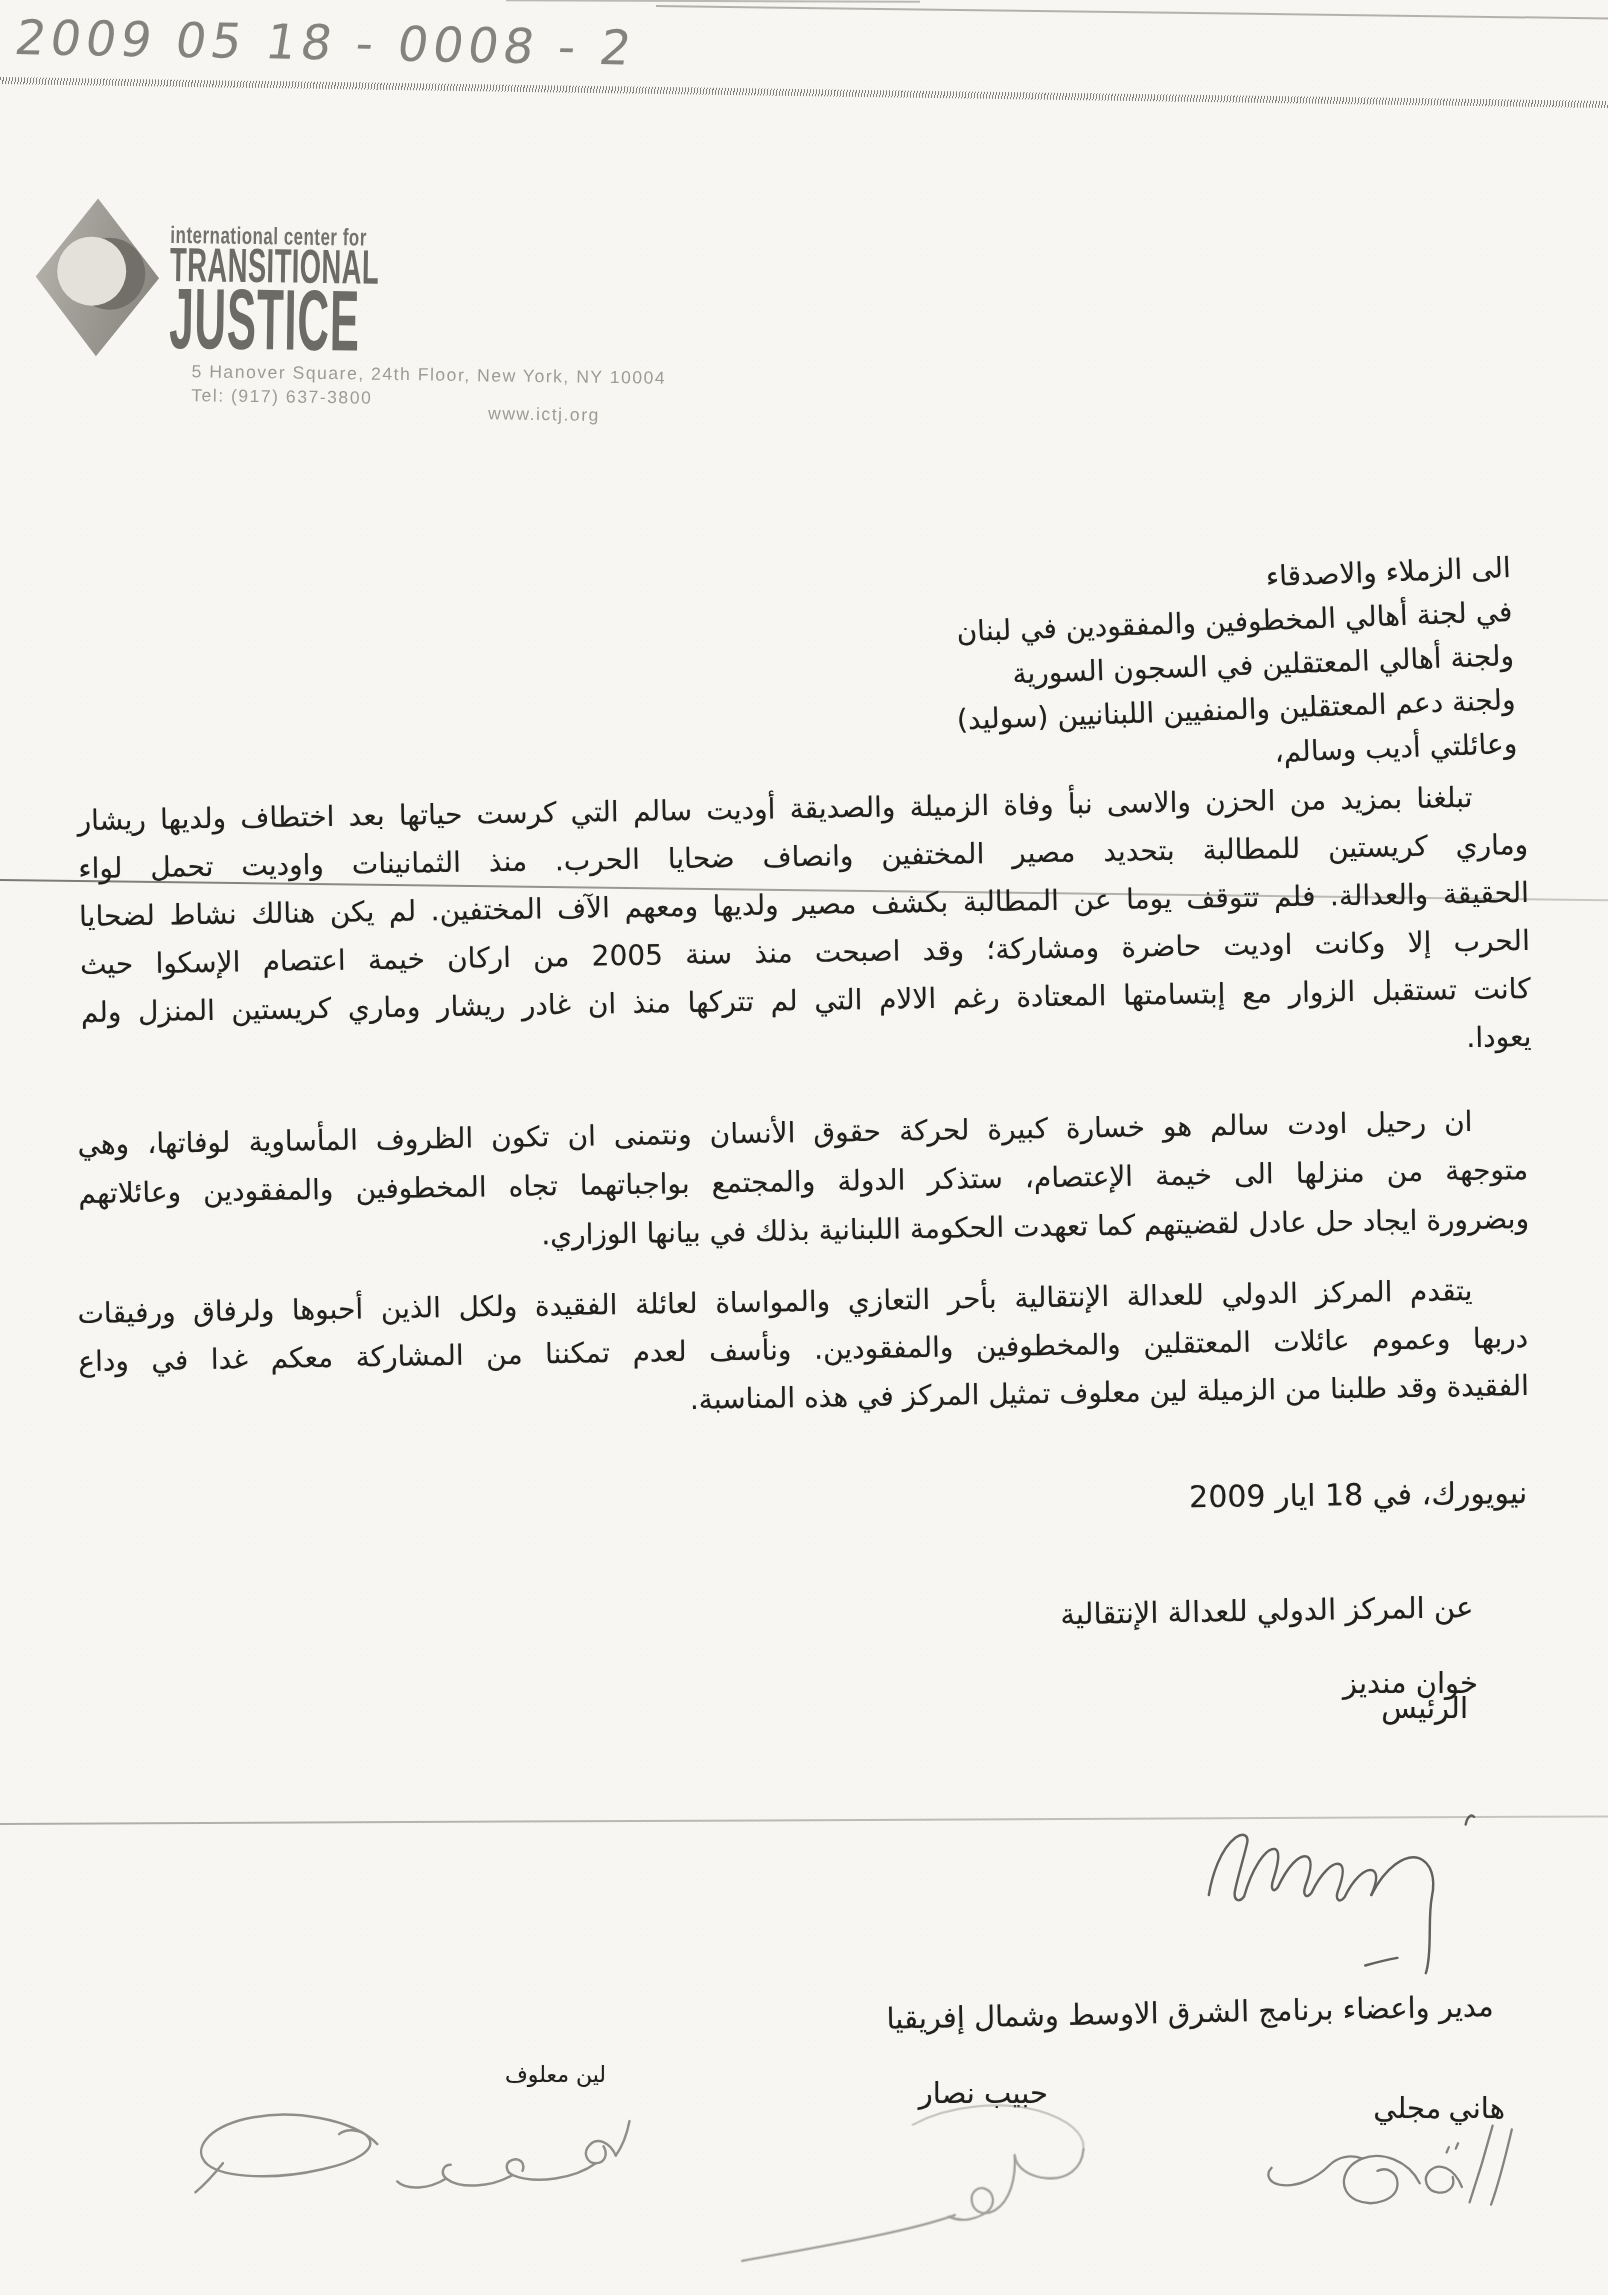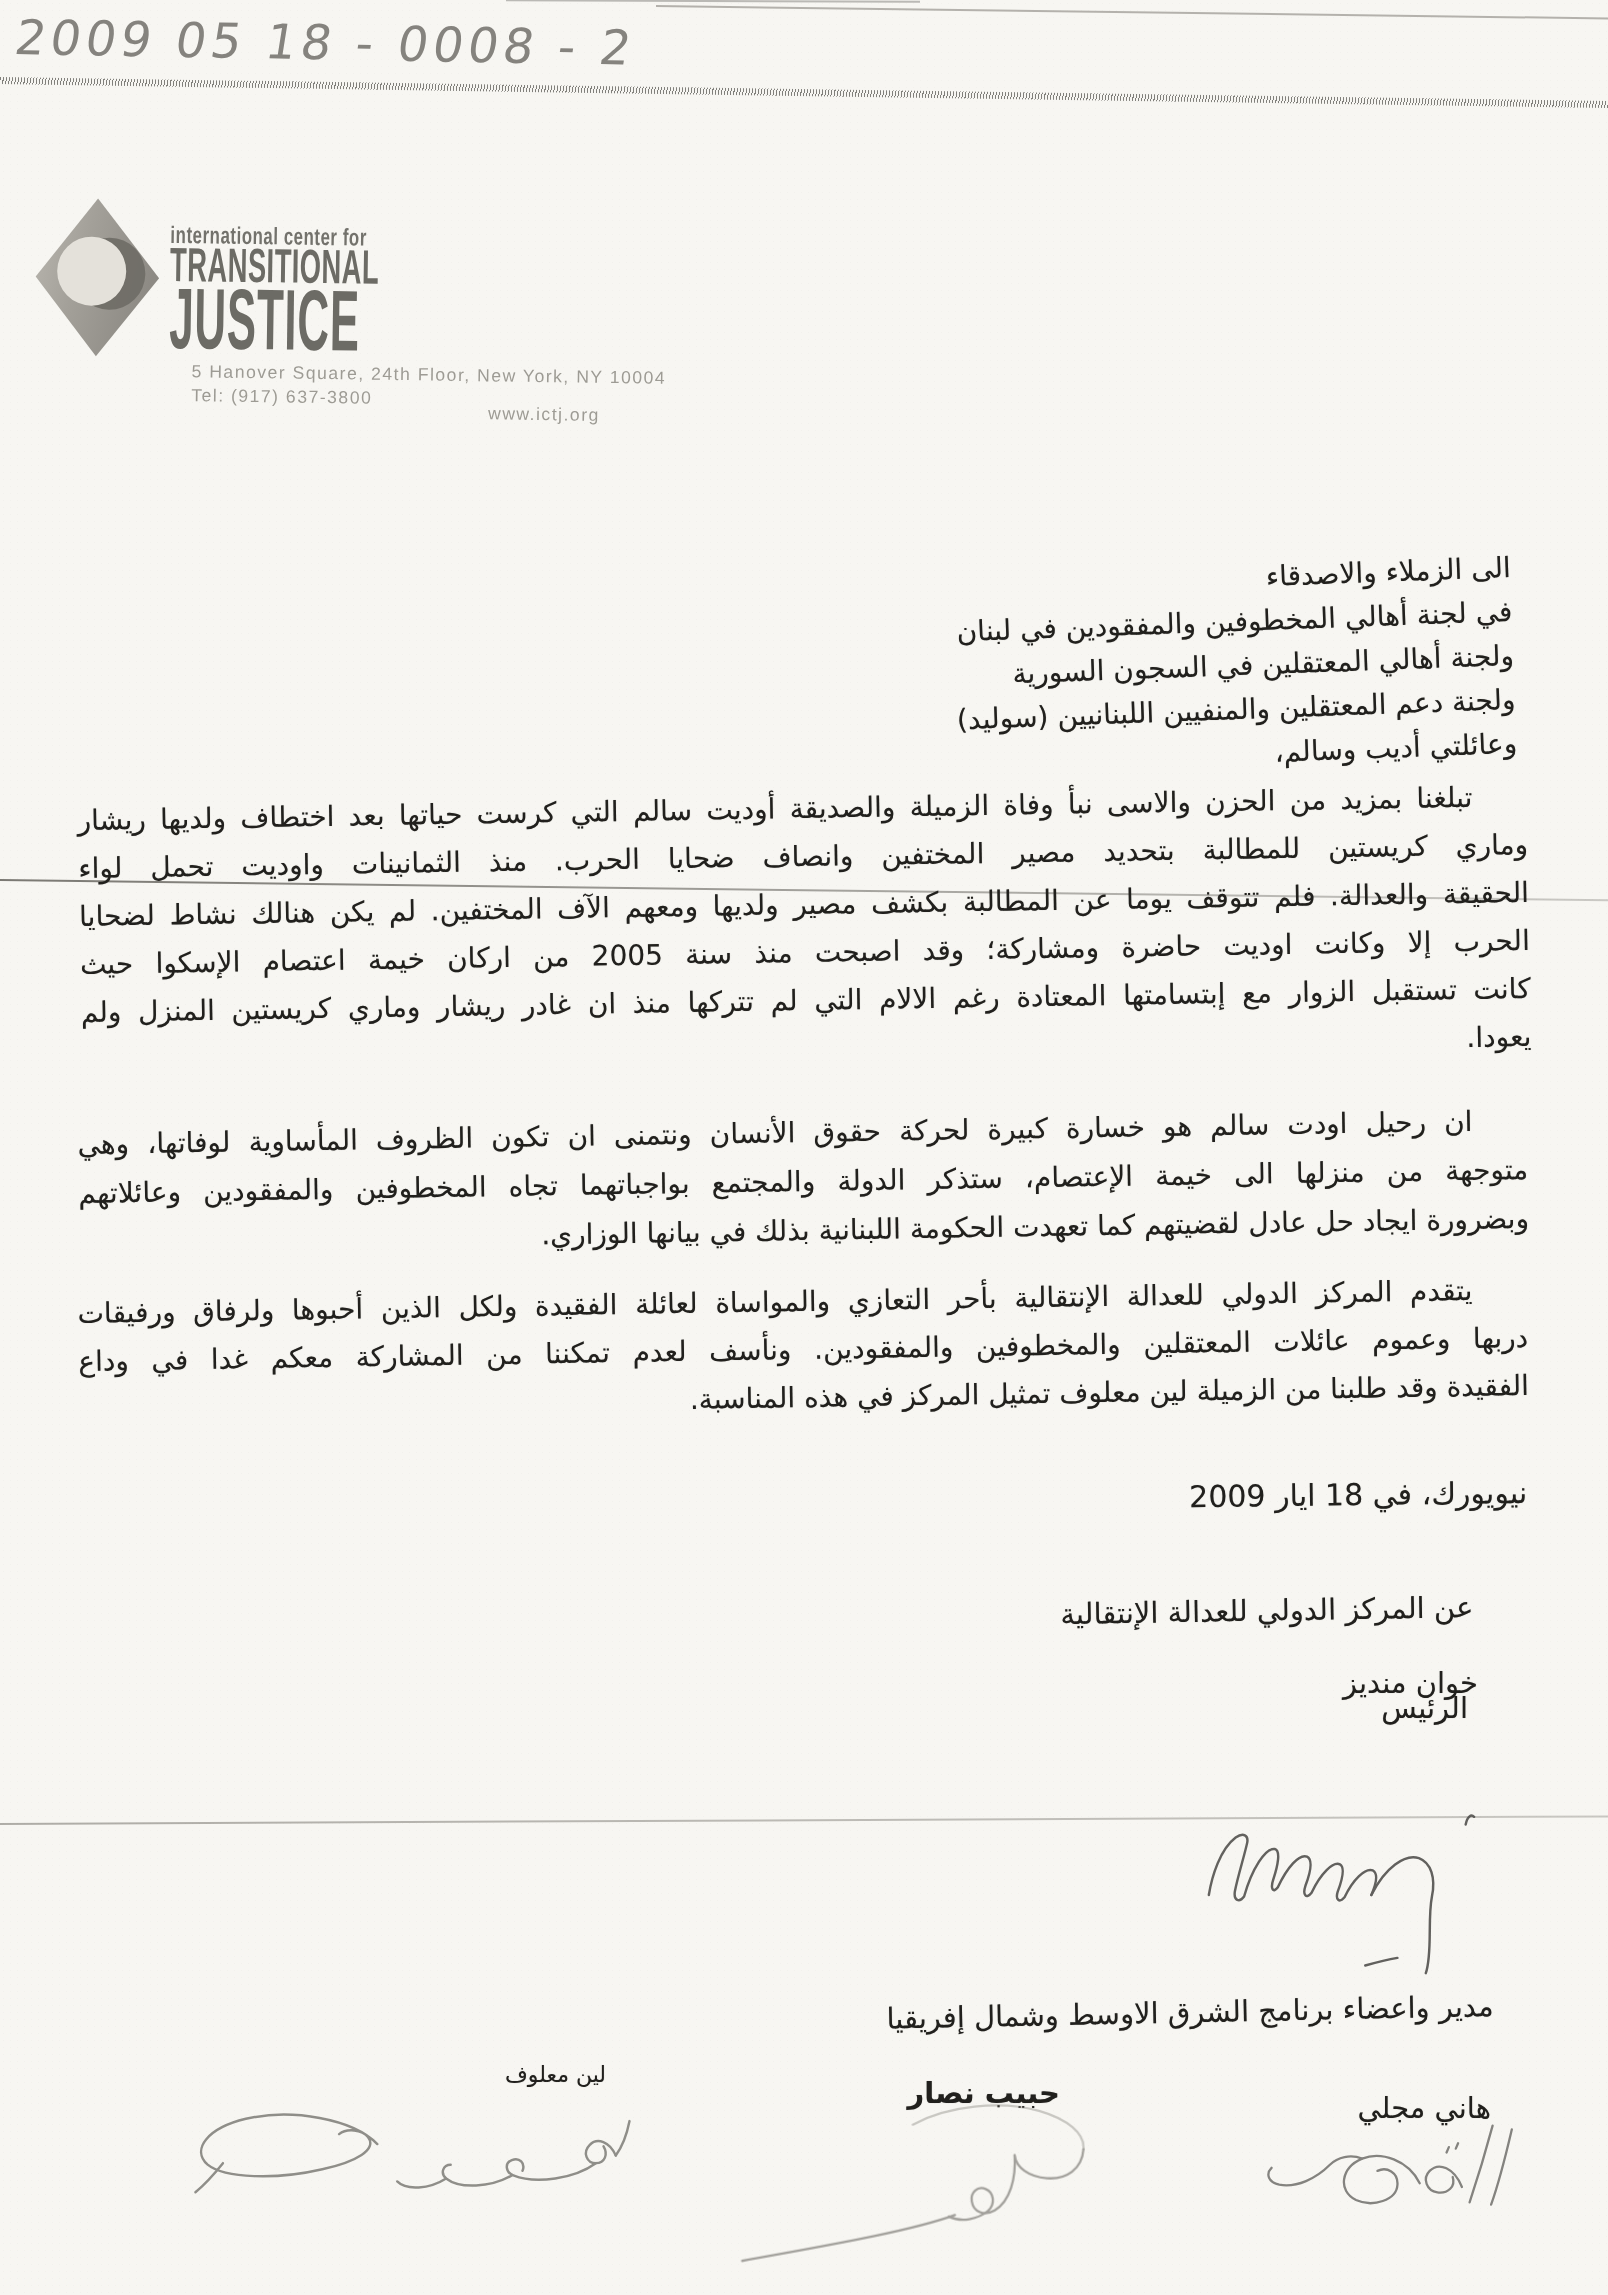--- a/index.html
+++ b/index.html
@@ -54,22 +54,22 @@
   .para-3{top:1266px;line-height:48px;}
   .para .line{text-align:justify;text-align-last:justify;}
   .para .line:first-child{padding-right:55px;}
   .para .line:last-child{text-align-last:right;}
 
   .date-line{right:81px;top:1475px;font-size:30px;white-space:nowrap;transform:rotate(-.7deg);transform-origin:right top;}
   .on-behalf{right:135px;top:1590px;font-size:29px;white-space:nowrap;transform:rotate(-1deg);transform-origin:right top;}
   .president-title{right:140px;top:1691px;font-size:29px;white-space:nowrap;}
   .president-name{right:130px;top:1666px;font-size:29px;white-space:nowrap;}
   .mena-line{right:115px;top:1989px;font-size:29px;white-space:nowrap;transform:rotate(-1.2deg);transform-origin:right top;}
-  .name-hani{right:117px;top:2091px;font-size:29px;white-space:nowrap;}
-  .name-habib{right:548px;top:2076px;font-size:29px;white-space:nowrap;font-weight:bold;}
+  .name-hani{right:103px;top:2091px;font-size:29px;white-space:nowrap;font-family:Liberation Serif, serif;}
+  .name-habib{right:560px;top:2076px;font-size:29px;white-space:nowrap;}
   .name-lynn{right:1002px;top:2062px;font-size:22px;white-space:nowrap;}
 
   .sig{position:absolute;}
   .sig path{fill:none;stroke-linecap:round;stroke-linejoin:round;}
 </style>
 </head>
 <body>
 
 <div class="page">
 

